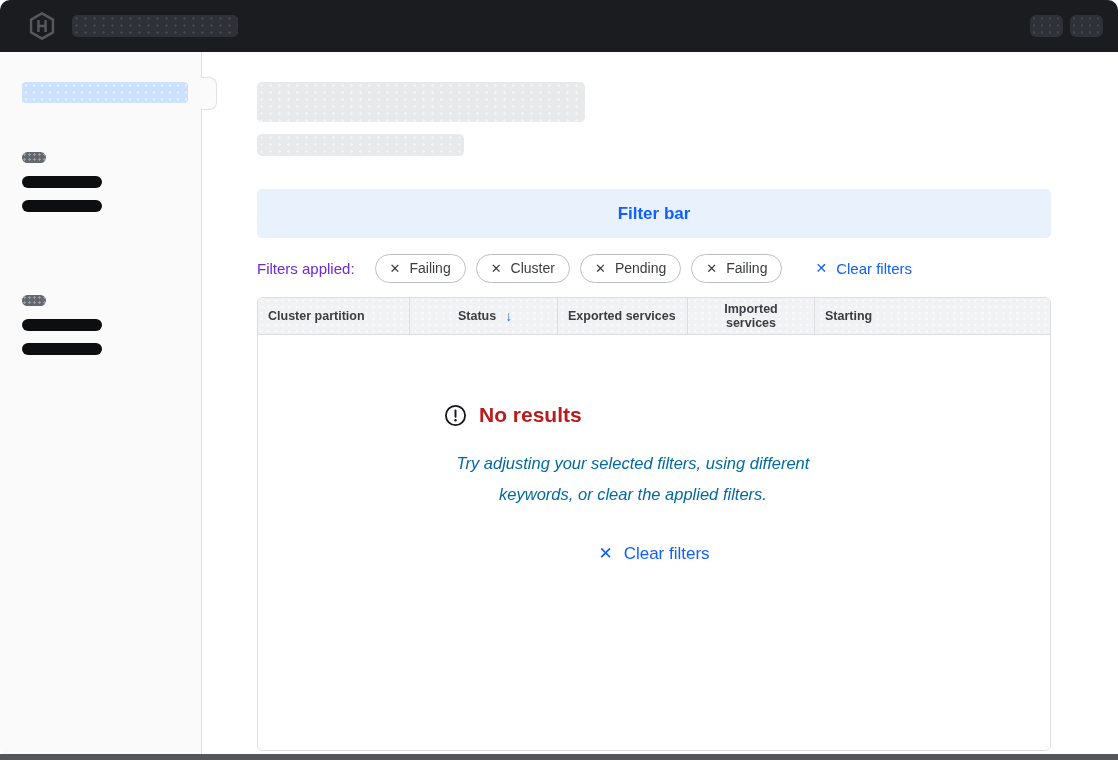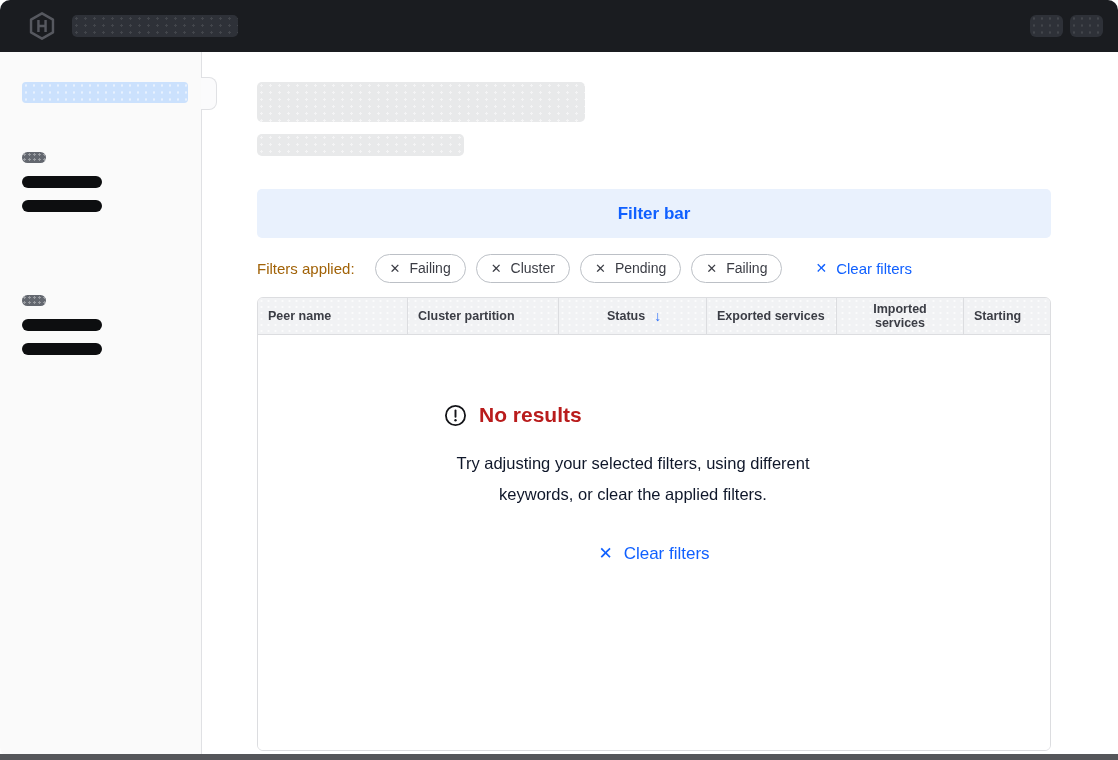--- a/index.html
+++ b/index.html
@@ -104,21 +104,21 @@
     display: flex; align-items: center; justify-content: center;
     color: #1060ff; font-weight: bold; font-size: 17px;
   }
   .banner-filter { height: 49px; margin-top: 33px; }
 
   
   .filters-row {
     margin-top: 15px; height: 30px;
     display: flex; align-items: center;
   }
-  .filters-label { color: #a16207; font-size: 15px; margin-right: 20px; }
+  .filters-label { color: #6d28d9; font-size: 15px; margin-right: 20px; }
   .pill {
     display: inline-flex; align-items: center;
     height: 29px; padding: 0 14px; margin-right: 10px;
     border: 1px solid #bcc0c6; border-radius: 15px;
     background: #ffffff; color: #3b3d45; font-size: 14px;
     cursor: pointer;
   }
   .pill .x { font-size: 13px; margin-right: 9px; color: #3b3d45; }
   .clear-link {
     display: inline-flex; align-items: center;
@@ -152,21 +152,21 @@
   .sort-icon { color: #2e71f9; font-size: 14px; margin-left: 9px; font-weight: bold; }
 
   .tbody { height: 347px; background: #ffffff; }
 
   
   .empty-state { width: 420px; margin: 68px auto 0; }
   .empty-head { display: flex; align-items: center; }
   .empty-title { font-size: 21px; font-weight: bold; color: #b91c1c; margin-left: 12px; }
   .empty-desc {
     margin-top: 21px; max-width: 378px;
-    font-size: 16.5px; line-height: 1.85; color: #0f172a;
+    font-size: 16.5px; line-height: 1.85; color: #0369a1; font-style: italic;
   }
   .empty-clear {
     display: inline-flex; align-items: center;
     margin-top: 34px; color: #1060ff; font-size: 17px;
     cursor: pointer; text-decoration: none;
   }
   .empty-clear .x { font-size: 17px; margin-right: 11px; }
 </style>
 </head>
 <body>
@@ -227,23 +227,20 @@
         </span>
 
         <a class="clear-link">
           <span class="x">✕</span>
           <span>Clear filters</span>
         </a>
       </div>
 
       <div class="table">
         <div class="thead">
-          <div class="th th-0">
-            <span>Peer name</span>
-          </div>
           <div class="th th-1">
             <span>Cluster partition</span>
           </div>
           <div class="th th-2">
             <span>Status</span>
             <span class="sort-icon">↓</span>
           </div>
           <div class="th th-4">
             <span>Exported services</span>
           </div>

